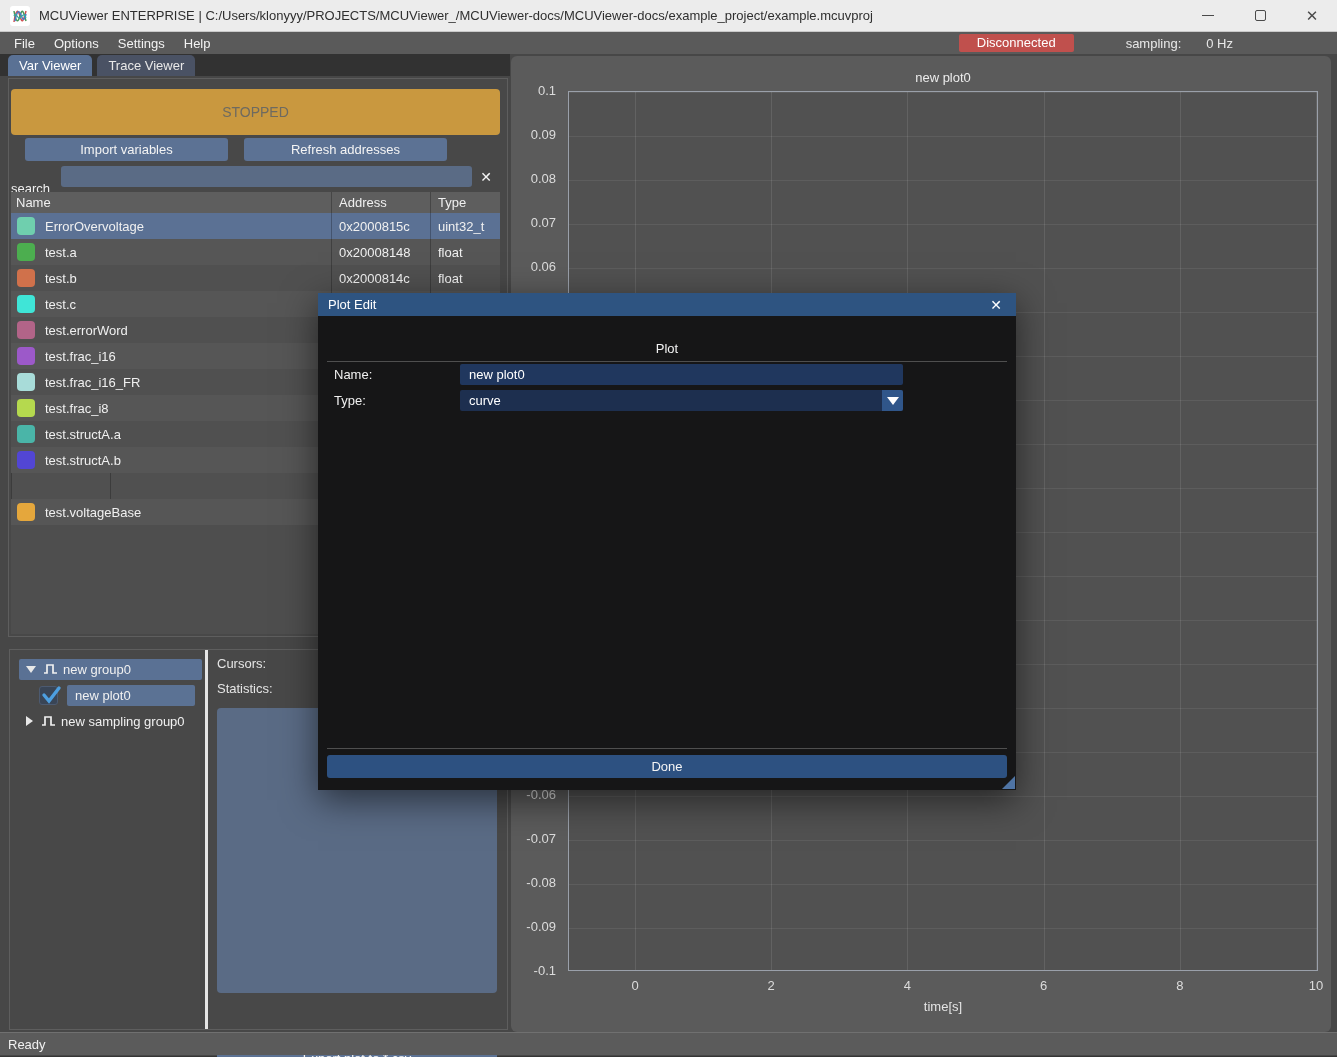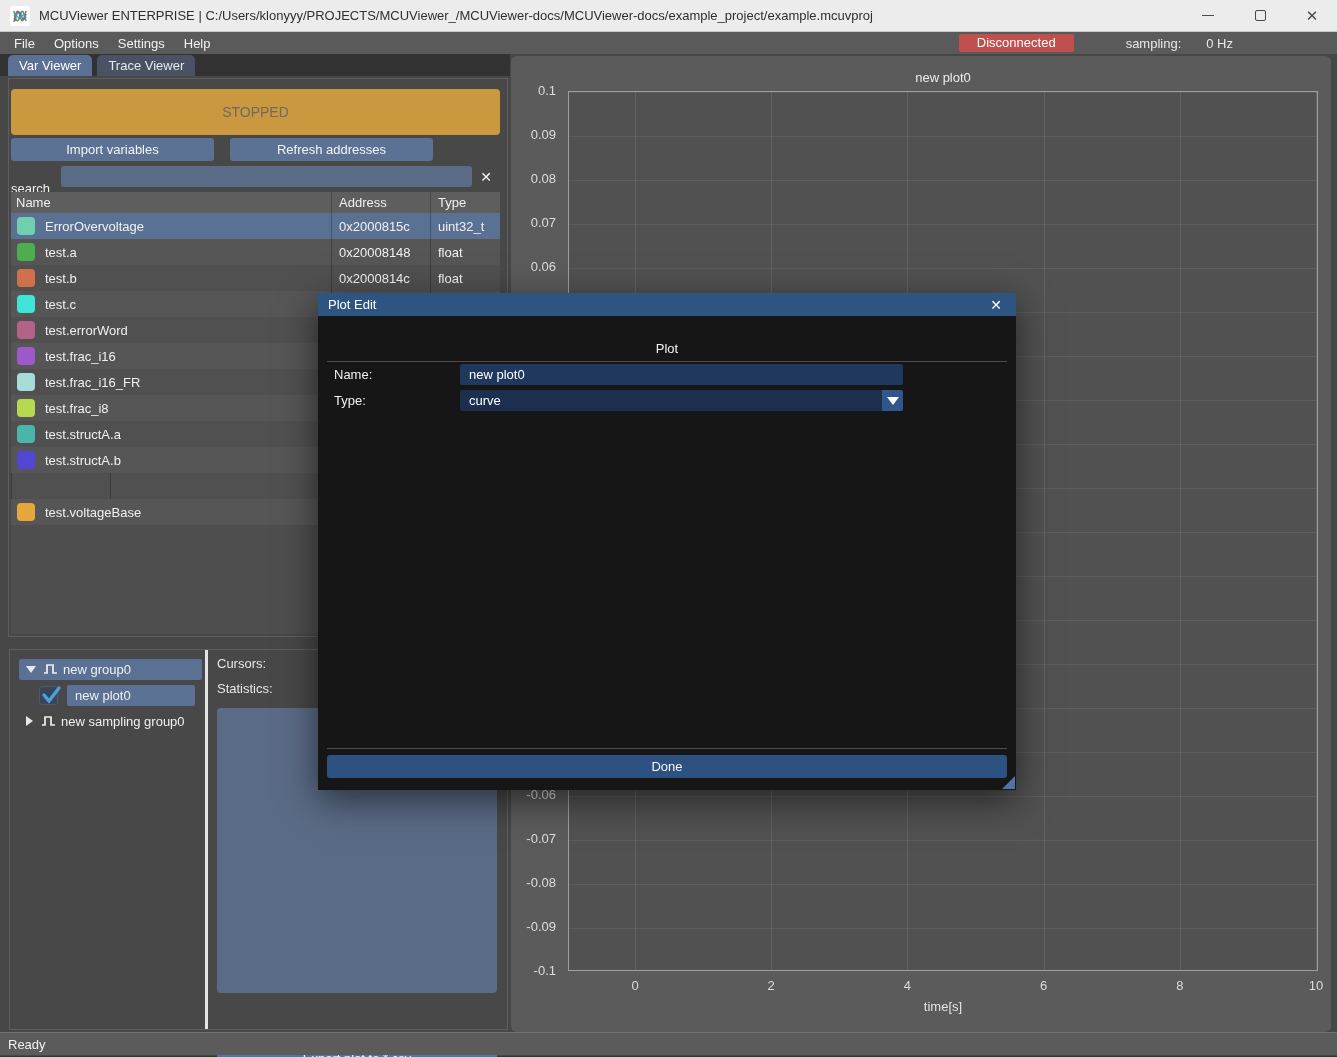--- a/index.html
+++ b/index.html
@@ -30,21 +30,21 @@
 
   
   .tabbar { position:absolute; left:0; top:54px; width:510px; height:22px; background:#323232; display:flex; align-items:flex-end; padding-left:8px; gap:5px; }
   .tab { height:21px; display:flex; align-items:center; padding:0 11px; border-radius:5px 5px 0 0; background:#4a5264; color:#e8e8e8; }
   .tab.active { background:#5a7194; color:#ffffff; }
 
   
   .var-frame { position:absolute; left:8px; top:78px; width:500px; height:559px; background:#484848; border:1px solid #5e5e5e; }
   .state-btn { position:absolute; left:2px; top:10px; width:489px; height:46px; background:#c9983f; color:#6e6a60;
                border:none; border-radius:4px; font-size:14px; display:flex; align-items:center; justify-content:center; }
-  .btn-row { position:absolute; left:2px; top:59px; width:422px; height:23px; display:flex; gap:16px; }
+  .btn-row { position:absolute; left:16px; top:59px; width:422px; height:23px; display:flex; gap:16px; }
   .gray-btn { flex:1; background:#5c7294; border:none; border-radius:3px; color:#f4f4f4; font-size:13px;
               display:flex; align-items:center; justify-content:center; height:100%; }
   .search-row { position:absolute; left:2px; top:87px; width:489px; height:21px; display:flex; align-items:center; }
   .search-label { padding-left:0px; margin-right:11px; color:#f0f0f0;margin-top:23px; }
   .search-input { flex:1; height:21px; background:#5a6b85; border:none; border-radius:3px; color:#fff; padding:0 6px; font-size:13px; font-family:inherit; }
   .search-clear { width:28px; text-align:center; color:#f5f5f5; font-size:14px; }
 
   
   .var-table { position:absolute; left:2px; top:113px; width:489px; bottom:2px; background:#4e4e4e; overflow:hidden; }
   .tbl-header { display:flex; height:21px; background:#5e5e5e; align-items:center; }

